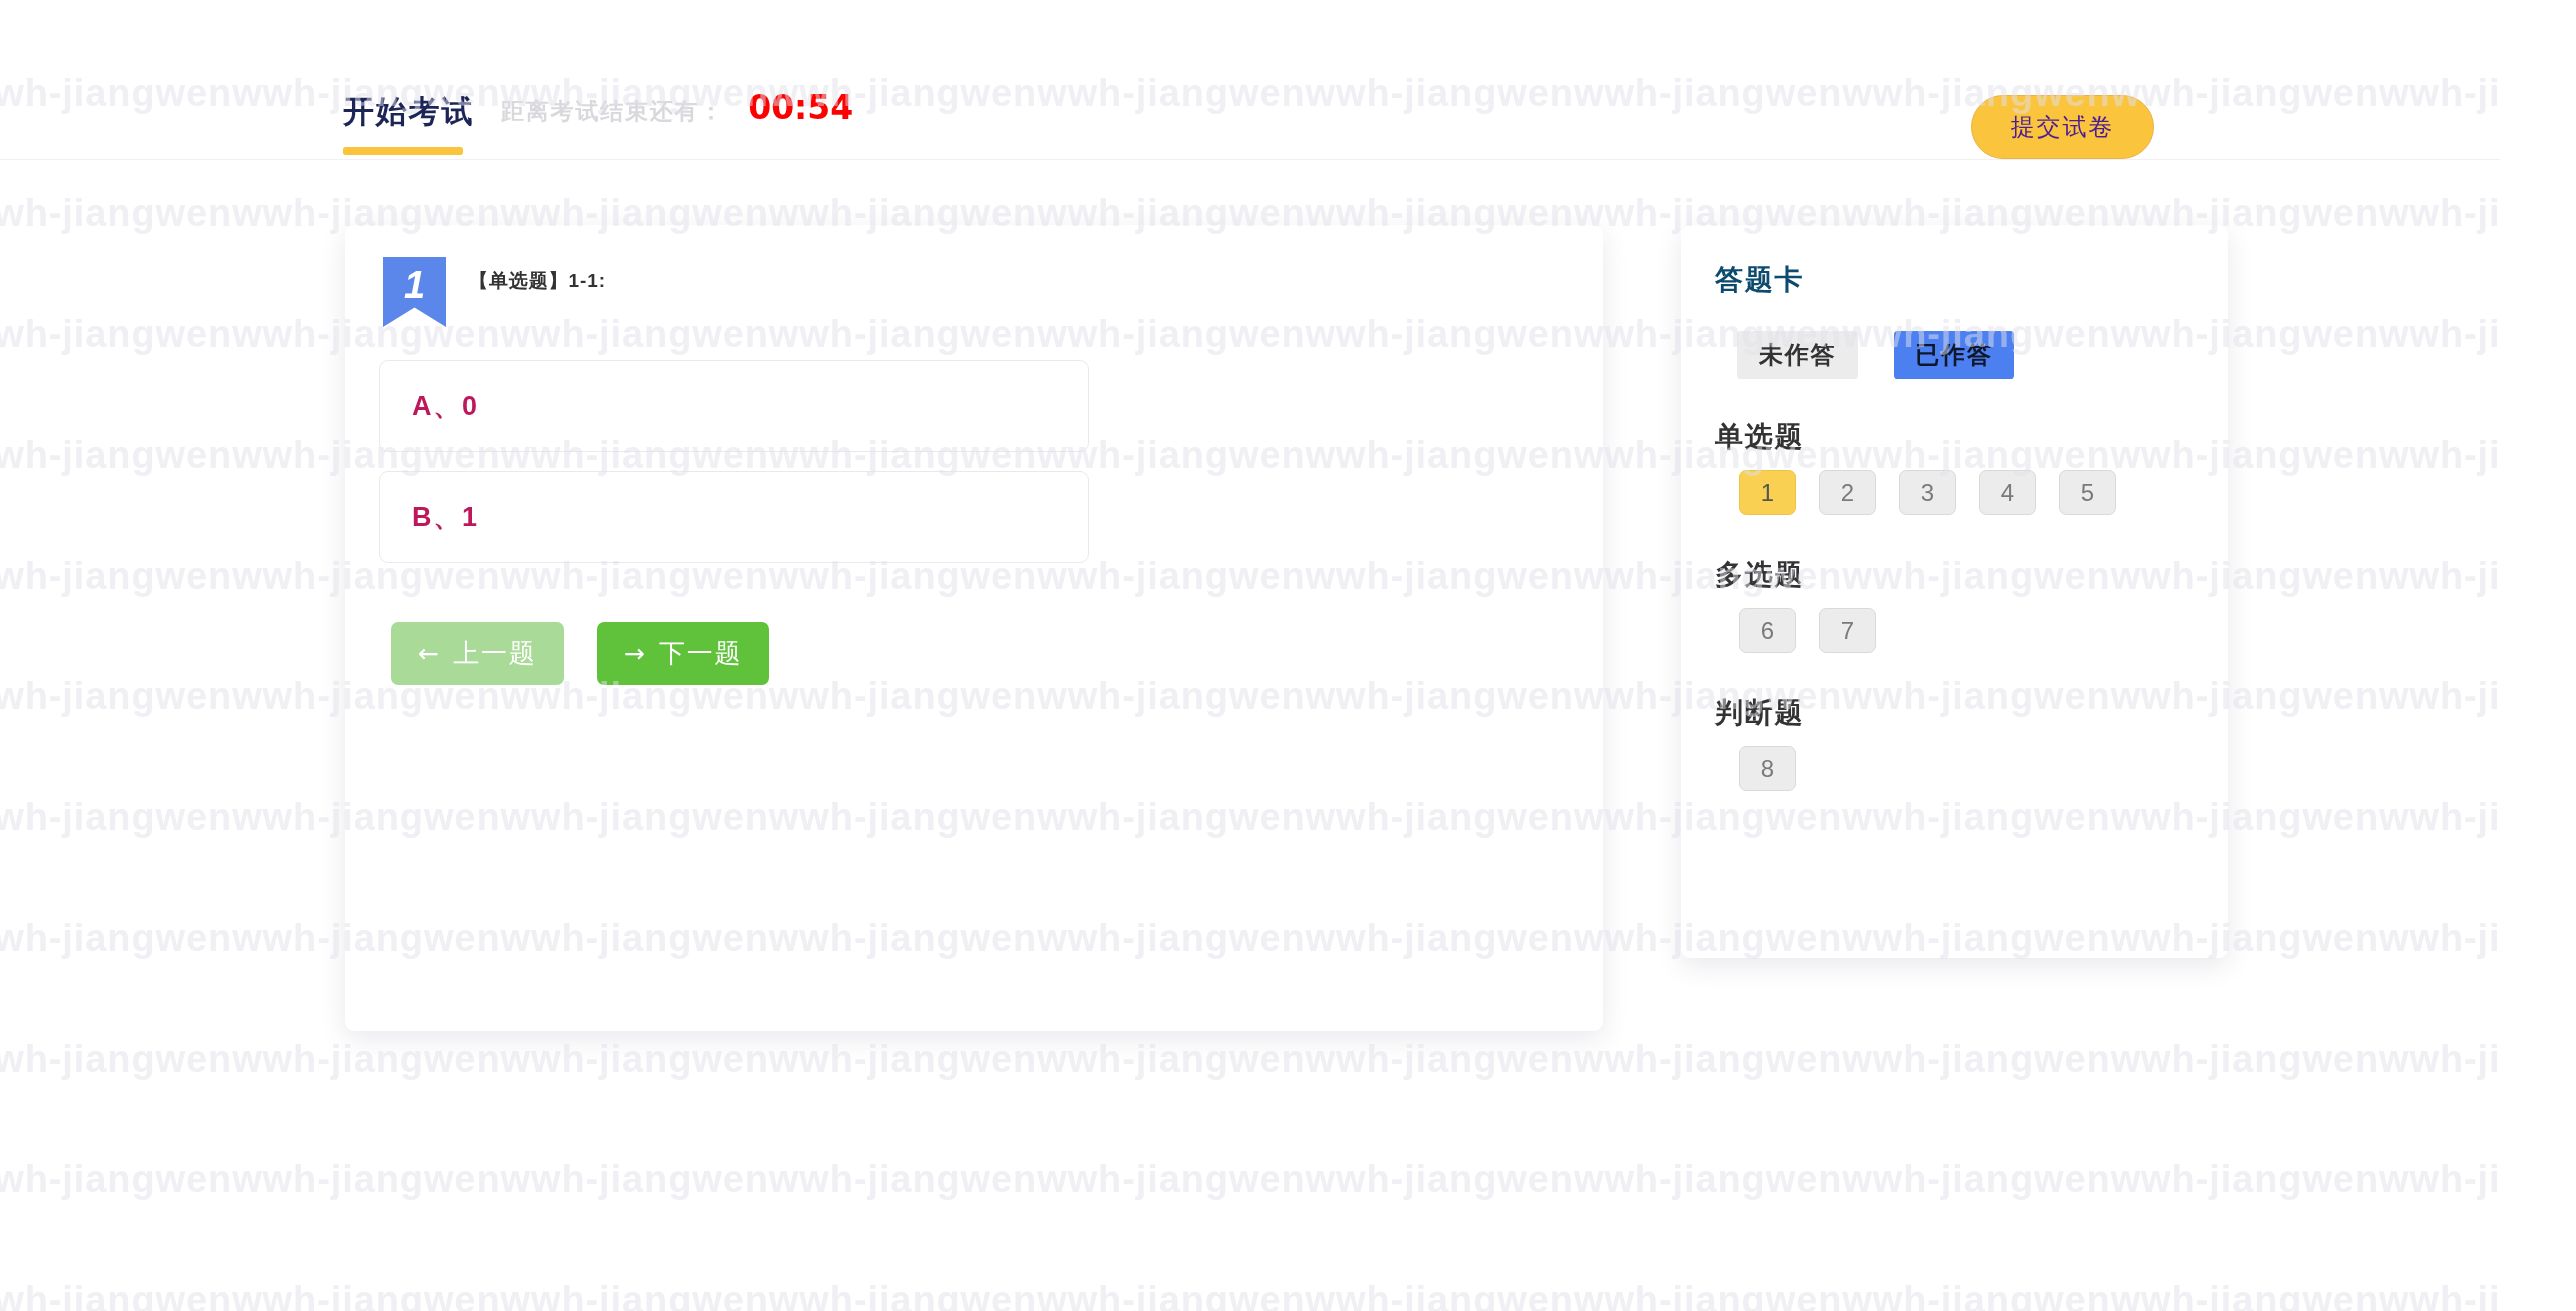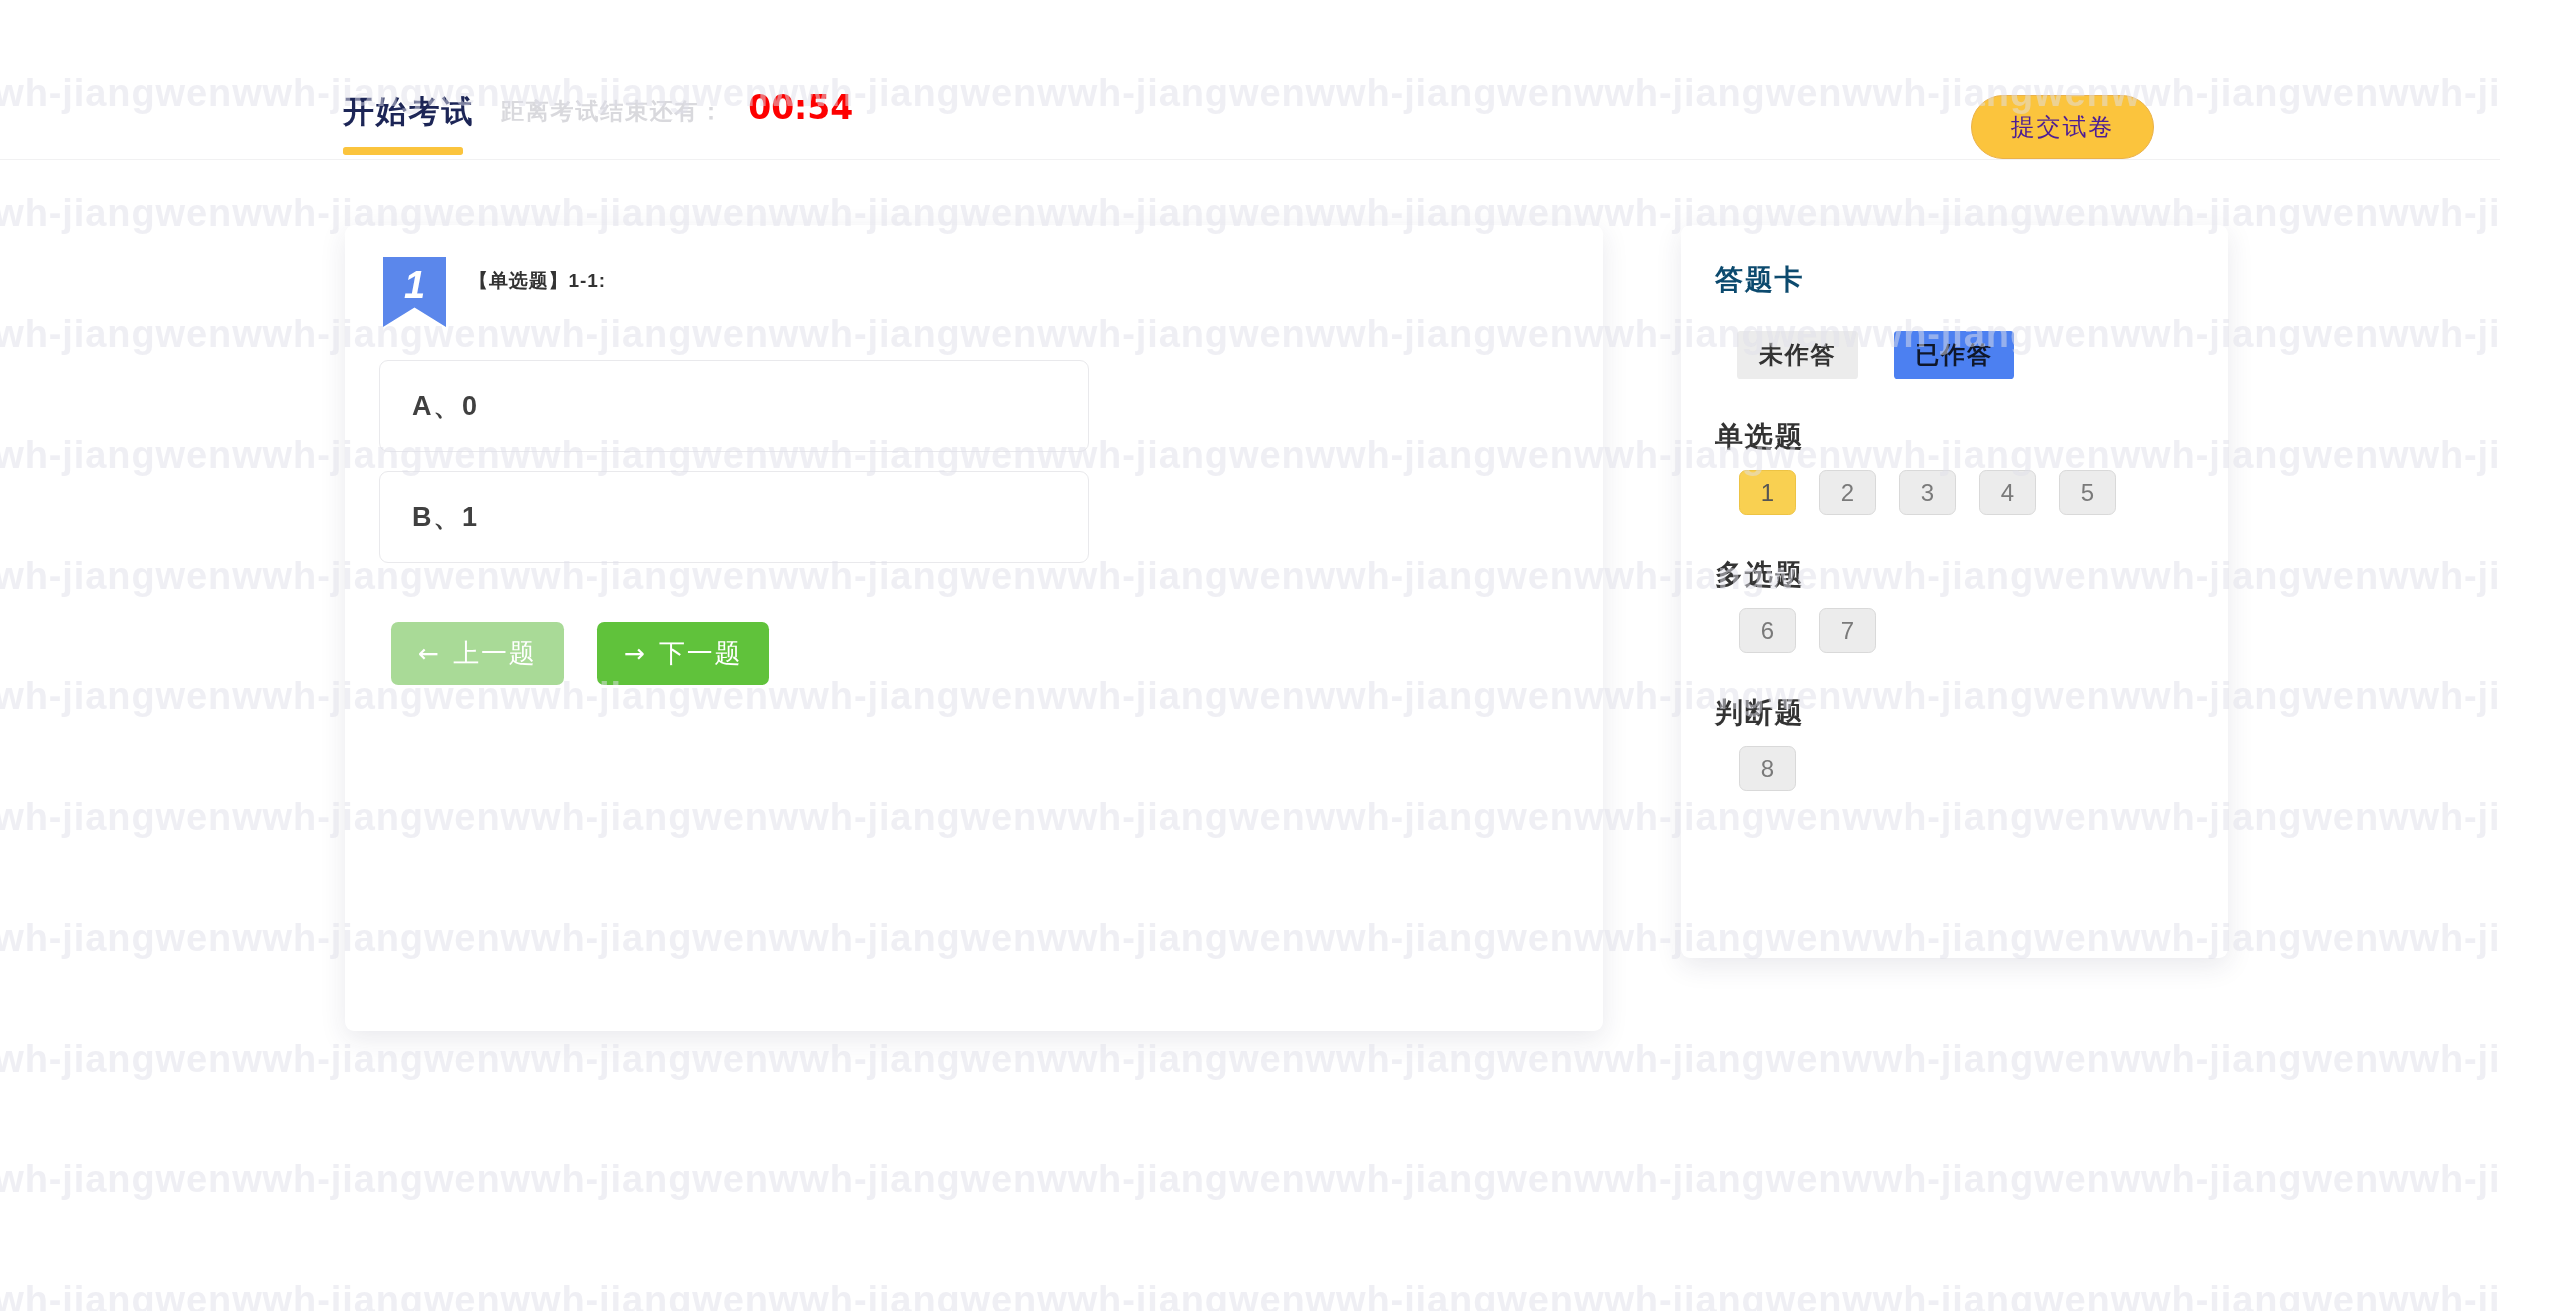--- a/index.html
+++ b/index.html
@@ -33,21 +33,21 @@
     clip-path:polygon(0 0,100% 0,100% 100%,50% 72%,0 100%);
     color:#fff;font-size:38px;font-weight:bold;font-style:italic;
     display:flex;justify-content:center;align-items:flex-start;padding-top:7.2px;box-sizing:border-box;
   }
   .q-title{position:absolute;left:124px;top:43px;margin:0;font-size:19px;font-weight:bold;color:#333;letter-spacing:0.9px;}
   .options{position:absolute;left:34px;top:135px;width:710px;}
   .option{
     height:92px;border:1.8px solid #e9e9ec;border-radius:9px;margin-bottom:19px;background:#fff;
     display:flex;align-items:center;padding-left:32px;box-sizing:border-box;cursor:pointer;
   }
-  .option-label{font-size:27px;font-weight:bold;color:#404040;letter-spacing:1.8px;}
+  .option-label{font-size:27px;font-weight:bold;color:#be185d;letter-spacing:1.8px;}
   .nav-buttons{position:absolute;left:46px;top:397px;display:flex;gap:33px;}
   .nav-btn{
     height:63px;border:none;border-radius:7.2px;color:#fff;font-size:26px;font-family:inherit;
     display:flex;align-items:center;gap:12.5px;padding:0 27px;cursor:pointer;letter-spacing:1.8px;
   }
   .nav-btn.prev{background:var(--prev-green-disabled,#a9da97);}
   .nav-btn.next{background:var(--next-green,#60c23b);}
   .nav-arrow{font-family:"DejaVu Sans",sans-serif;font-size:25px;}
   
   .answer-card{

